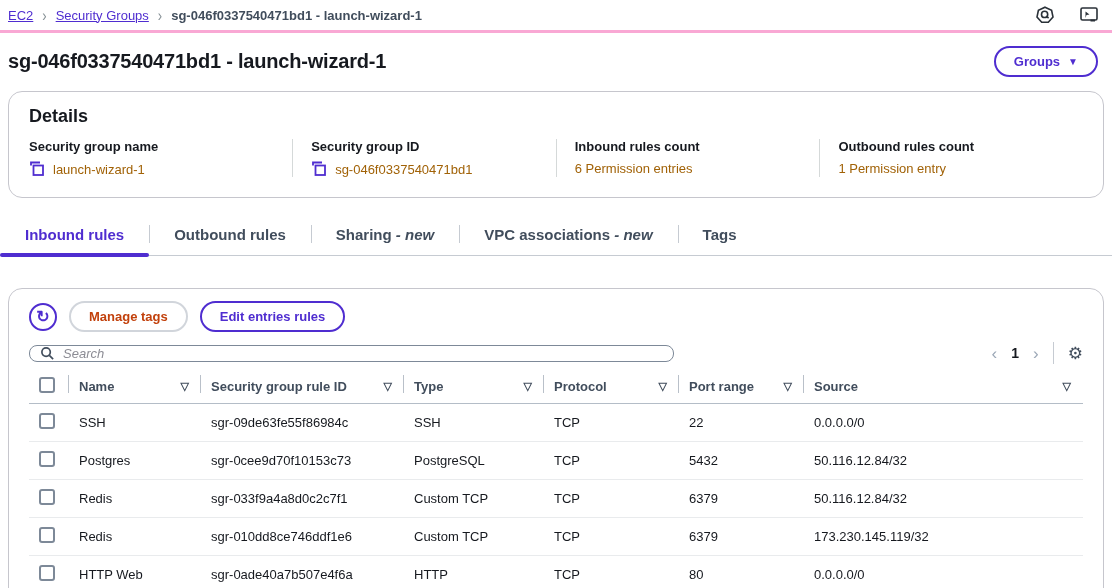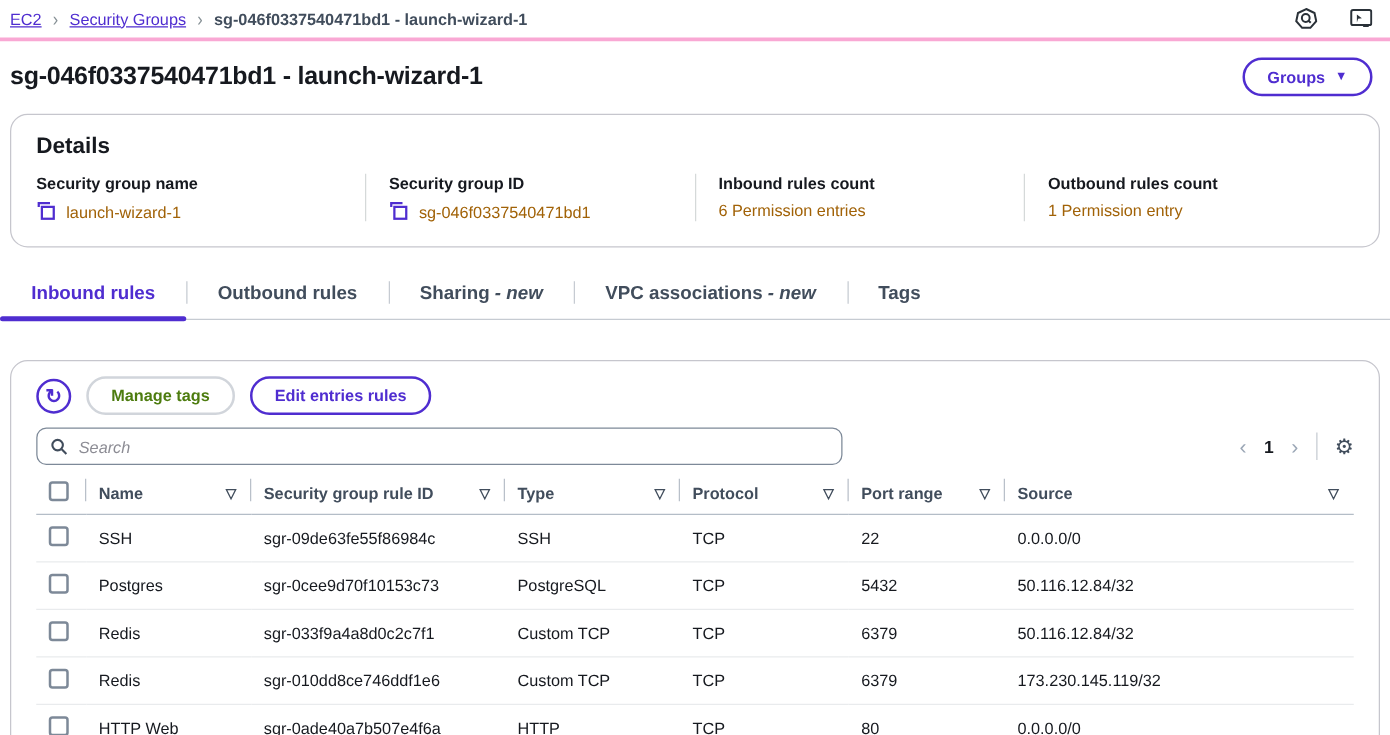--- a/index.html
+++ b/index.html
@@ -27,21 +27,21 @@
     display: flex; align-items: center; justify-content: space-between;
     padding: 13px 14px 8px 8px;
   }
   .page-title { font-size: 20px; font-weight: 700; letter-spacing: -0.2px; }
   .btn {
     display: inline-flex; align-items: center; gap: 8px;
     border-radius: 18px; padding: 6px 18px; font-size: 13px; font-weight: 700;
     background: #fff; cursor: pointer; font-family: "Liberation Sans", sans-serif;
   }
   .btn-outline-accent { border: 2px solid #4f2dd0; color: #4f2dd0; }
-  .btn-disabled { border: 2px solid #d1d5db; color: #4d7c0f; cursor: not-allowed; }
+  .btn-disabled { border: 2px solid #d1d5db; color: #c2410c; cursor: not-allowed; }
   .caret { font-size: 10px; }
 
   
   .card {
     border: 1px solid #c6c6cd; border-radius: 14px; background: #fff;
     margin: 6px 8px 0 8px;
   }
   .details-card { padding: 14px 20px 20px 20px; }
   .details-heading { font-size: 18px; font-weight: 700; margin-bottom: 12px; }
   .details-grid { display: flex; }
@@ -75,21 +75,21 @@
   .panel-actions { display: flex; align-items: center; gap: 12px; }
   .icon-btn {
     width: 28px; height: 28px; border: 2px solid #4f2dd0; border-radius: 50%;
     color: #4f2dd0; display: inline-flex; align-items: center; justify-content: center;
     font-size: 16px; font-weight: 700; cursor: pointer; background: #fff;
   }
 
   .toolbar { display: flex; align-items: center; justify-content: space-between; margin-top: 10px; }
   .search-box {
     display: flex; align-items: center; gap: 8px;
-    width: 645px; height: 30px; border: 1px solid #7d8998; border-radius: 8px;
+    width: 645px; height: 17px; border: 1px solid #7d8998; border-radius: 8px;
     padding: 0 10px; background: #fff;
   }
   .search-box input {
     border: none; outline: none; flex: 1; font-size: 13px; font-style: italic;
     color: #16191f; background: transparent; font-family: "Liberation Sans", sans-serif;
   }
   .search-box input::placeholder { color: #8c8c94; font-style: italic; }
   .pagination { display: flex; align-items: center; gap: 14px; font-size: 14px; color: #414d5c; }
   .page-arrow { color: #9ba7b6; font-size: 17px; cursor: pointer; line-height: 1; }
   .page-num { font-weight: 700; color: #16191f; cursor: pointer; }

